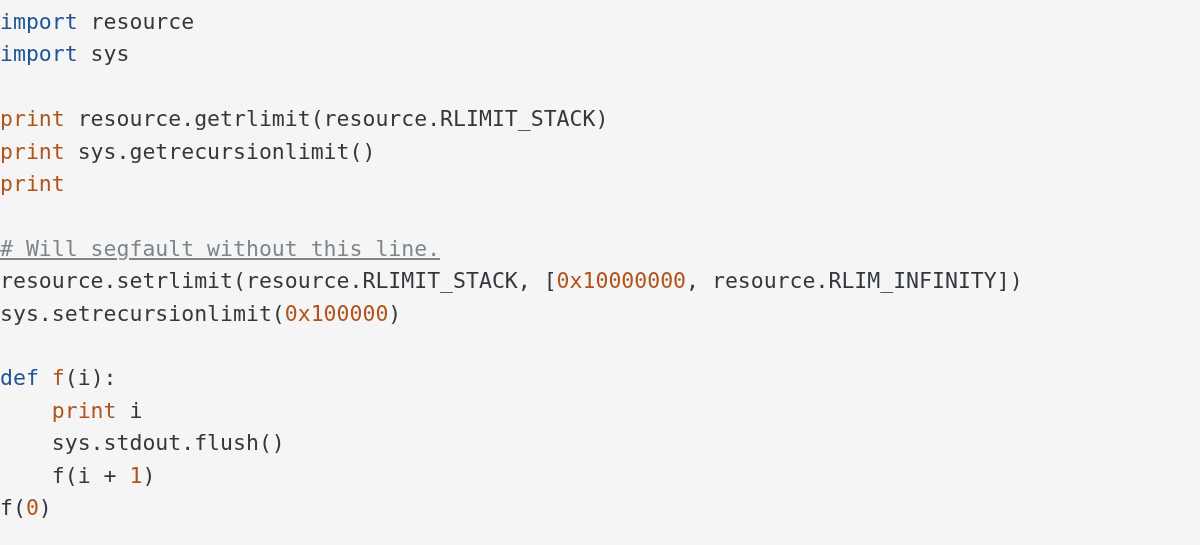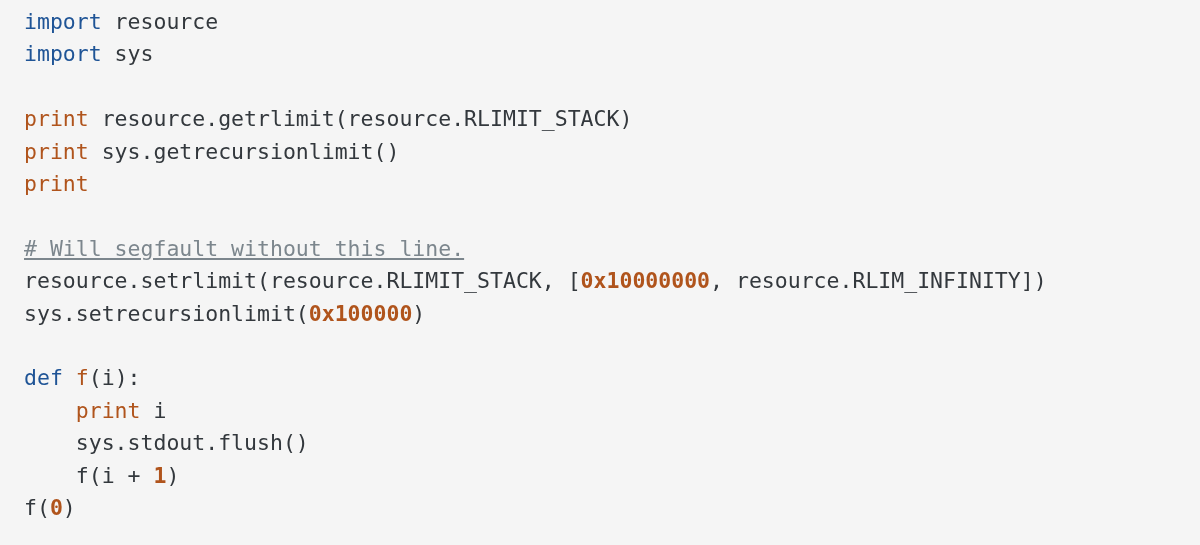--- a/index.html
+++ b/index.html
@@ -6,37 +6,37 @@
     margin: 0;
     padding: 0;
     background: #f5f5f5;
   }
   #code-block {
     position: relative;
     width: 1200px;
     height: 545px;
     background: #f5f5f5;
     box-sizing: border-box;
-    padding: 6px 0 0 24px;
+    padding: 6px 0 0 0;
     overflow: hidden;
     font-family: "DejaVu Sans Mono", "Liberation Mono", monospace;
     font-size: 21.5px;
     line-height: 32.4px;
     letter-spacing: 0;
     white-space: pre;
     color: #33383d;
     -webkit-font-smoothing: antialiased;
   }
   .code-line {
     white-space: pre;
     min-height: 32.4px;
   }
   .tok-keyword  { color: #1f5496; }
   .tok-builtin  { color: #b0541c; }
   .tok-funcname { color: #b0541c; }
-  .tok-number   { color: #b0541c; font-weight: bold; }
+  .tok-number   { color: #b0541c; }
   .tok-comment  { color: #7c868d; text-decoration: underline; }
   .tok-plain    { color: #33383d; }
 </style>
 </head>
 <body>
 
 <div id="code-block"><div class="code-line"><span class="tok-keyword">import</span><span class="tok-plain"> resource</span></div><div class="code-line"><span class="tok-keyword">import</span><span class="tok-plain"> sys</span></div><div class="code-line">&nbsp;</div><div class="code-line"><span class="tok-builtin">print</span><span class="tok-plain"> resource.getrlimit(resource.RLIMIT_STACK)</span></div><div class="code-line"><span class="tok-builtin">print</span><span class="tok-plain"> sys.getrecursionlimit()</span></div><div class="code-line"><span class="tok-builtin">print</span></div><div class="code-line">&nbsp;</div><div class="code-line"><span class="tok-comment"># Will segfault without this line.</span></div><div class="code-line"><span class="tok-plain">resource.setrlimit(resource.RLIMIT_STACK, [</span><span class="tok-number">0x10000000</span><span class="tok-plain">, resource.RLIM_INFINITY])</span></div><div class="code-line"><span class="tok-plain">sys.setrecursionlimit(</span><span class="tok-number">0x100000</span><span class="tok-plain">)</span></div><div class="code-line">&nbsp;</div><div class="code-line"><span class="tok-keyword">def</span><span class="tok-plain"> </span><span class="tok-funcname">f</span><span class="tok-plain">(i):</span></div><div class="code-line"><span class="tok-plain">    </span><span class="tok-builtin">print</span><span class="tok-plain"> i</span></div><div class="code-line"><span class="tok-plain">    sys.stdout.flush()</span></div><div class="code-line"><span class="tok-plain">    f(i + </span><span class="tok-number">1</span><span class="tok-plain">)</span></div><div class="code-line"><span class="tok-plain">f(</span><span class="tok-number">0</span><span class="tok-plain">)</span></div></div>
 
 </body></html>

